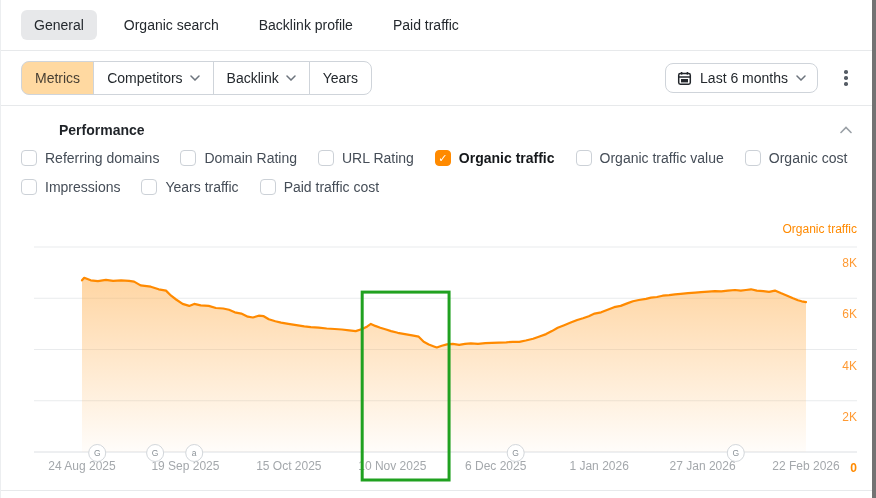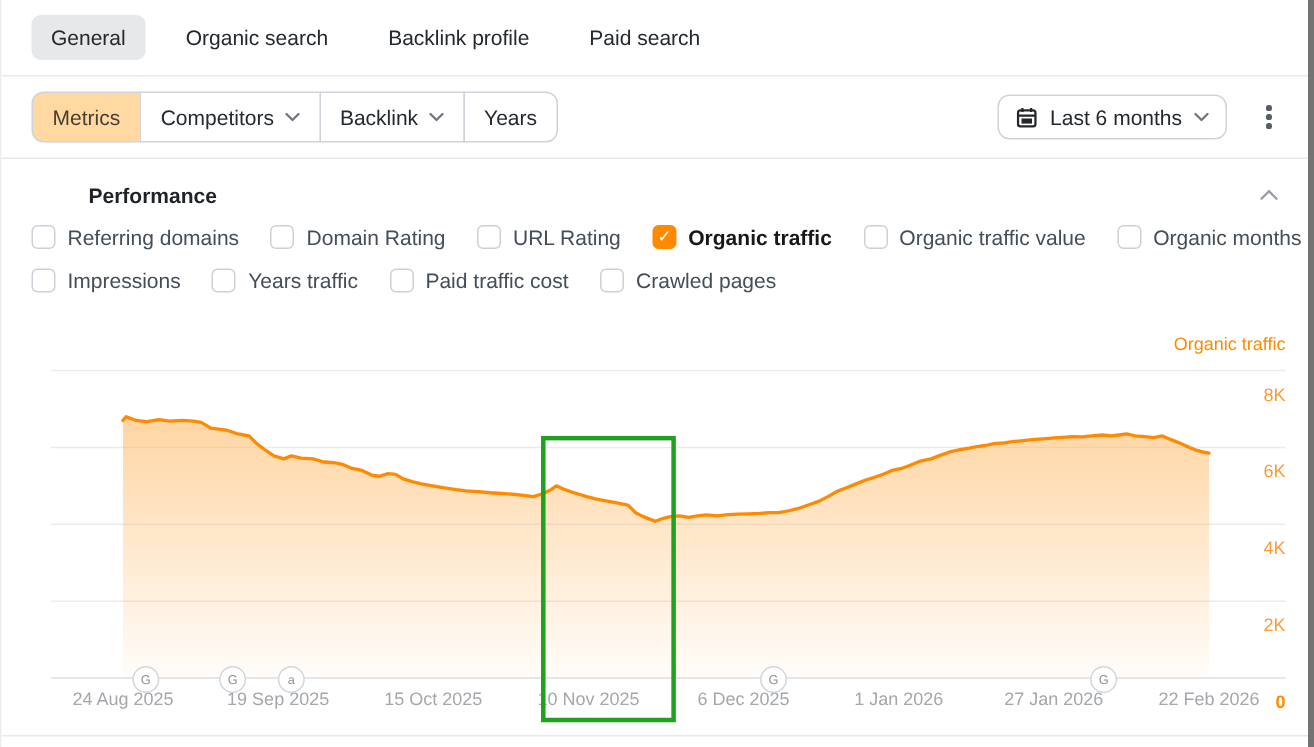--- a/index.html
+++ b/index.html
@@ -54,21 +54,21 @@
 </style>
 </head>
 <body>
 
 <div class="page">
 
   <nav class="tabbar">
       <div class="tab active">General</div>
       <div class="tab">Organic search</div>
       <div class="tab">Backlink profile</div>
-      <div class="tab">Paid search</div>
+      <div class="tab">Paid traffic</div>
     </nav>
 
   <div class="toolbar">
     <div class="seg-group">
         <button class="seg sel">
           <span>Metrics</span>
         </button>
         <button class="seg">
           <span>Competitors</span>
           <svg class="chev" width="10" height="6" viewBox="0 0 10 6">
@@ -133,39 +133,35 @@
           <label class="mitem on">
             <span class="cb">✓</span>
             <span class="ml">Organic traffic</span>
           </label>
           <label class="mitem">
             <span class="cb"></span>
             <span class="ml">Organic traffic value</span>
           </label>
           <label class="mitem">
             <span class="cb"></span>
-            <span class="ml">Organic months</span>
+            <span class="ml">Organic cost</span>
           </label>
         </div>
         <div class="mrow">
           <label class="mitem">
             <span class="cb"></span>
             <span class="ml">Impressions</span>
           </label>
           <label class="mitem">
             <span class="cb"></span>
             <span class="ml">Years traffic</span>
           </label>
           <label class="mitem">
             <span class="cb"></span>
             <span class="ml">Paid traffic cost</span>
-          </label>
-          <label class="mitem">
-            <span class="cb"></span>
-            <span class="ml">Crawled pages</span>
           </label>
         </div>
       </div>
   </section>
 
   <div class="chart-wrap">
     <div class="chart-legend">Organic traffic</div>
     <svg id="chart" width="876" height="258" viewBox="0 0 876 258">
         <defs>
           <linearGradient id="areaGrad" x1="0" y1="0" x2="0" y2="1">

